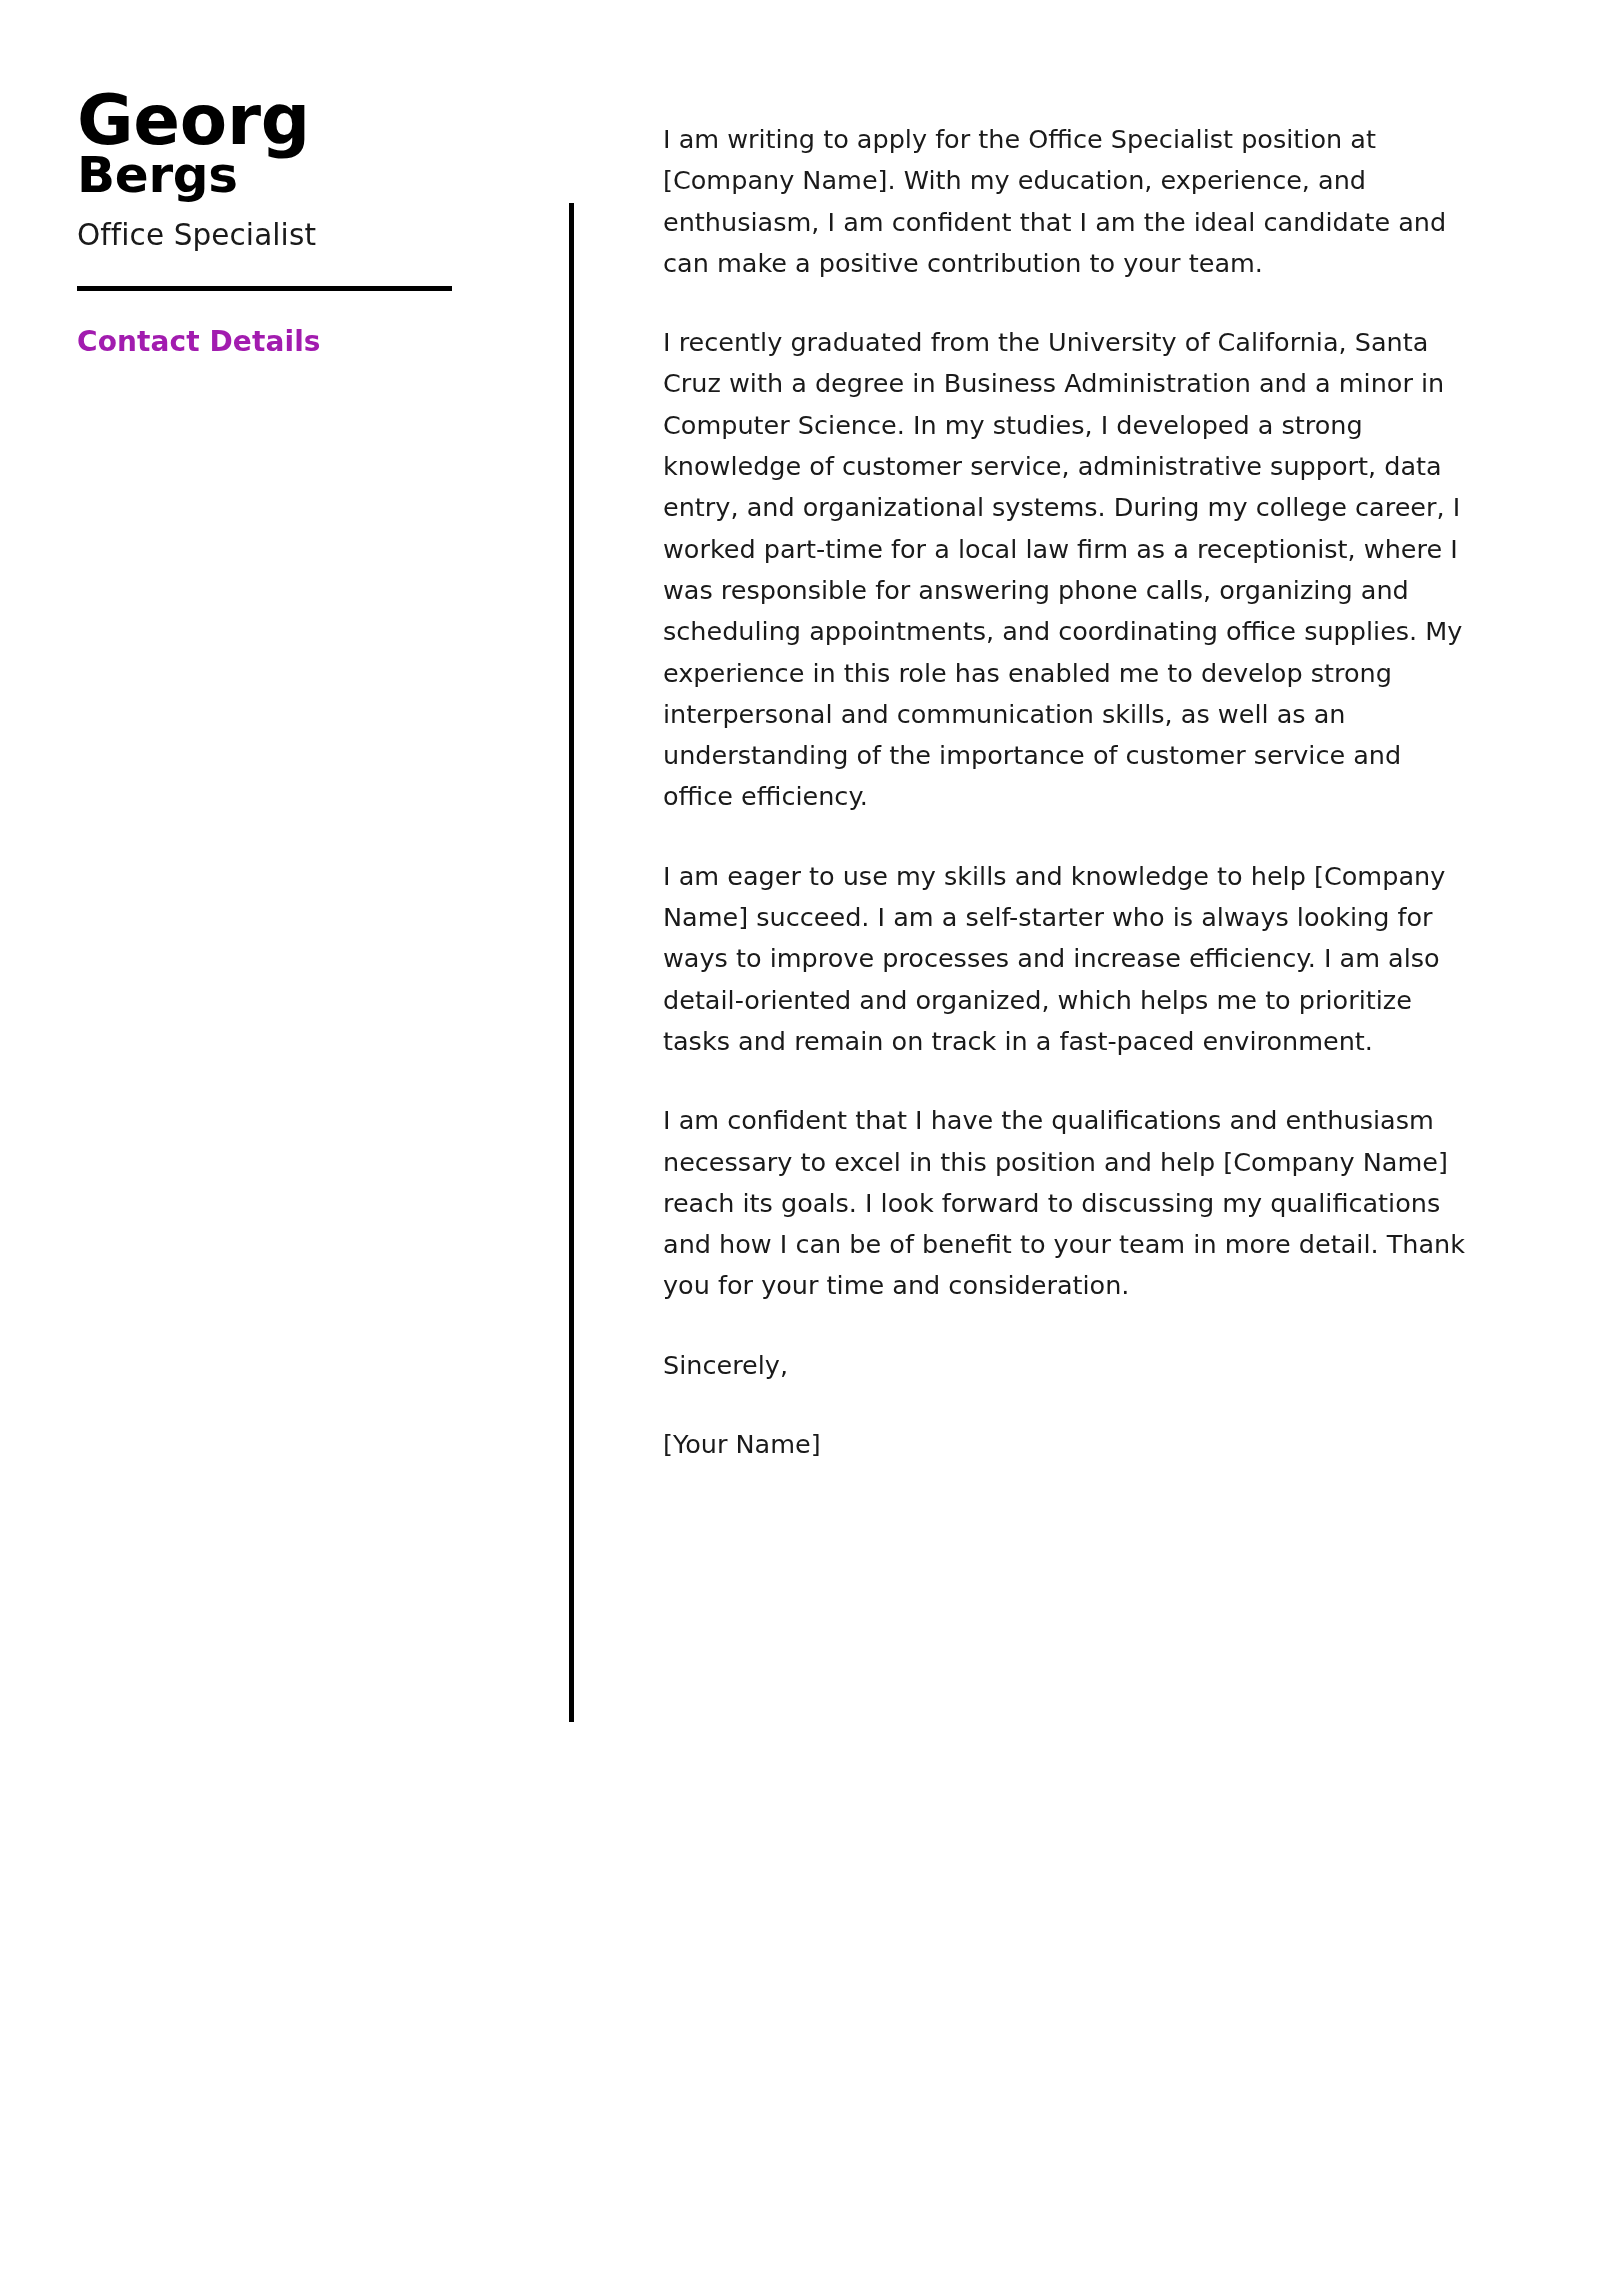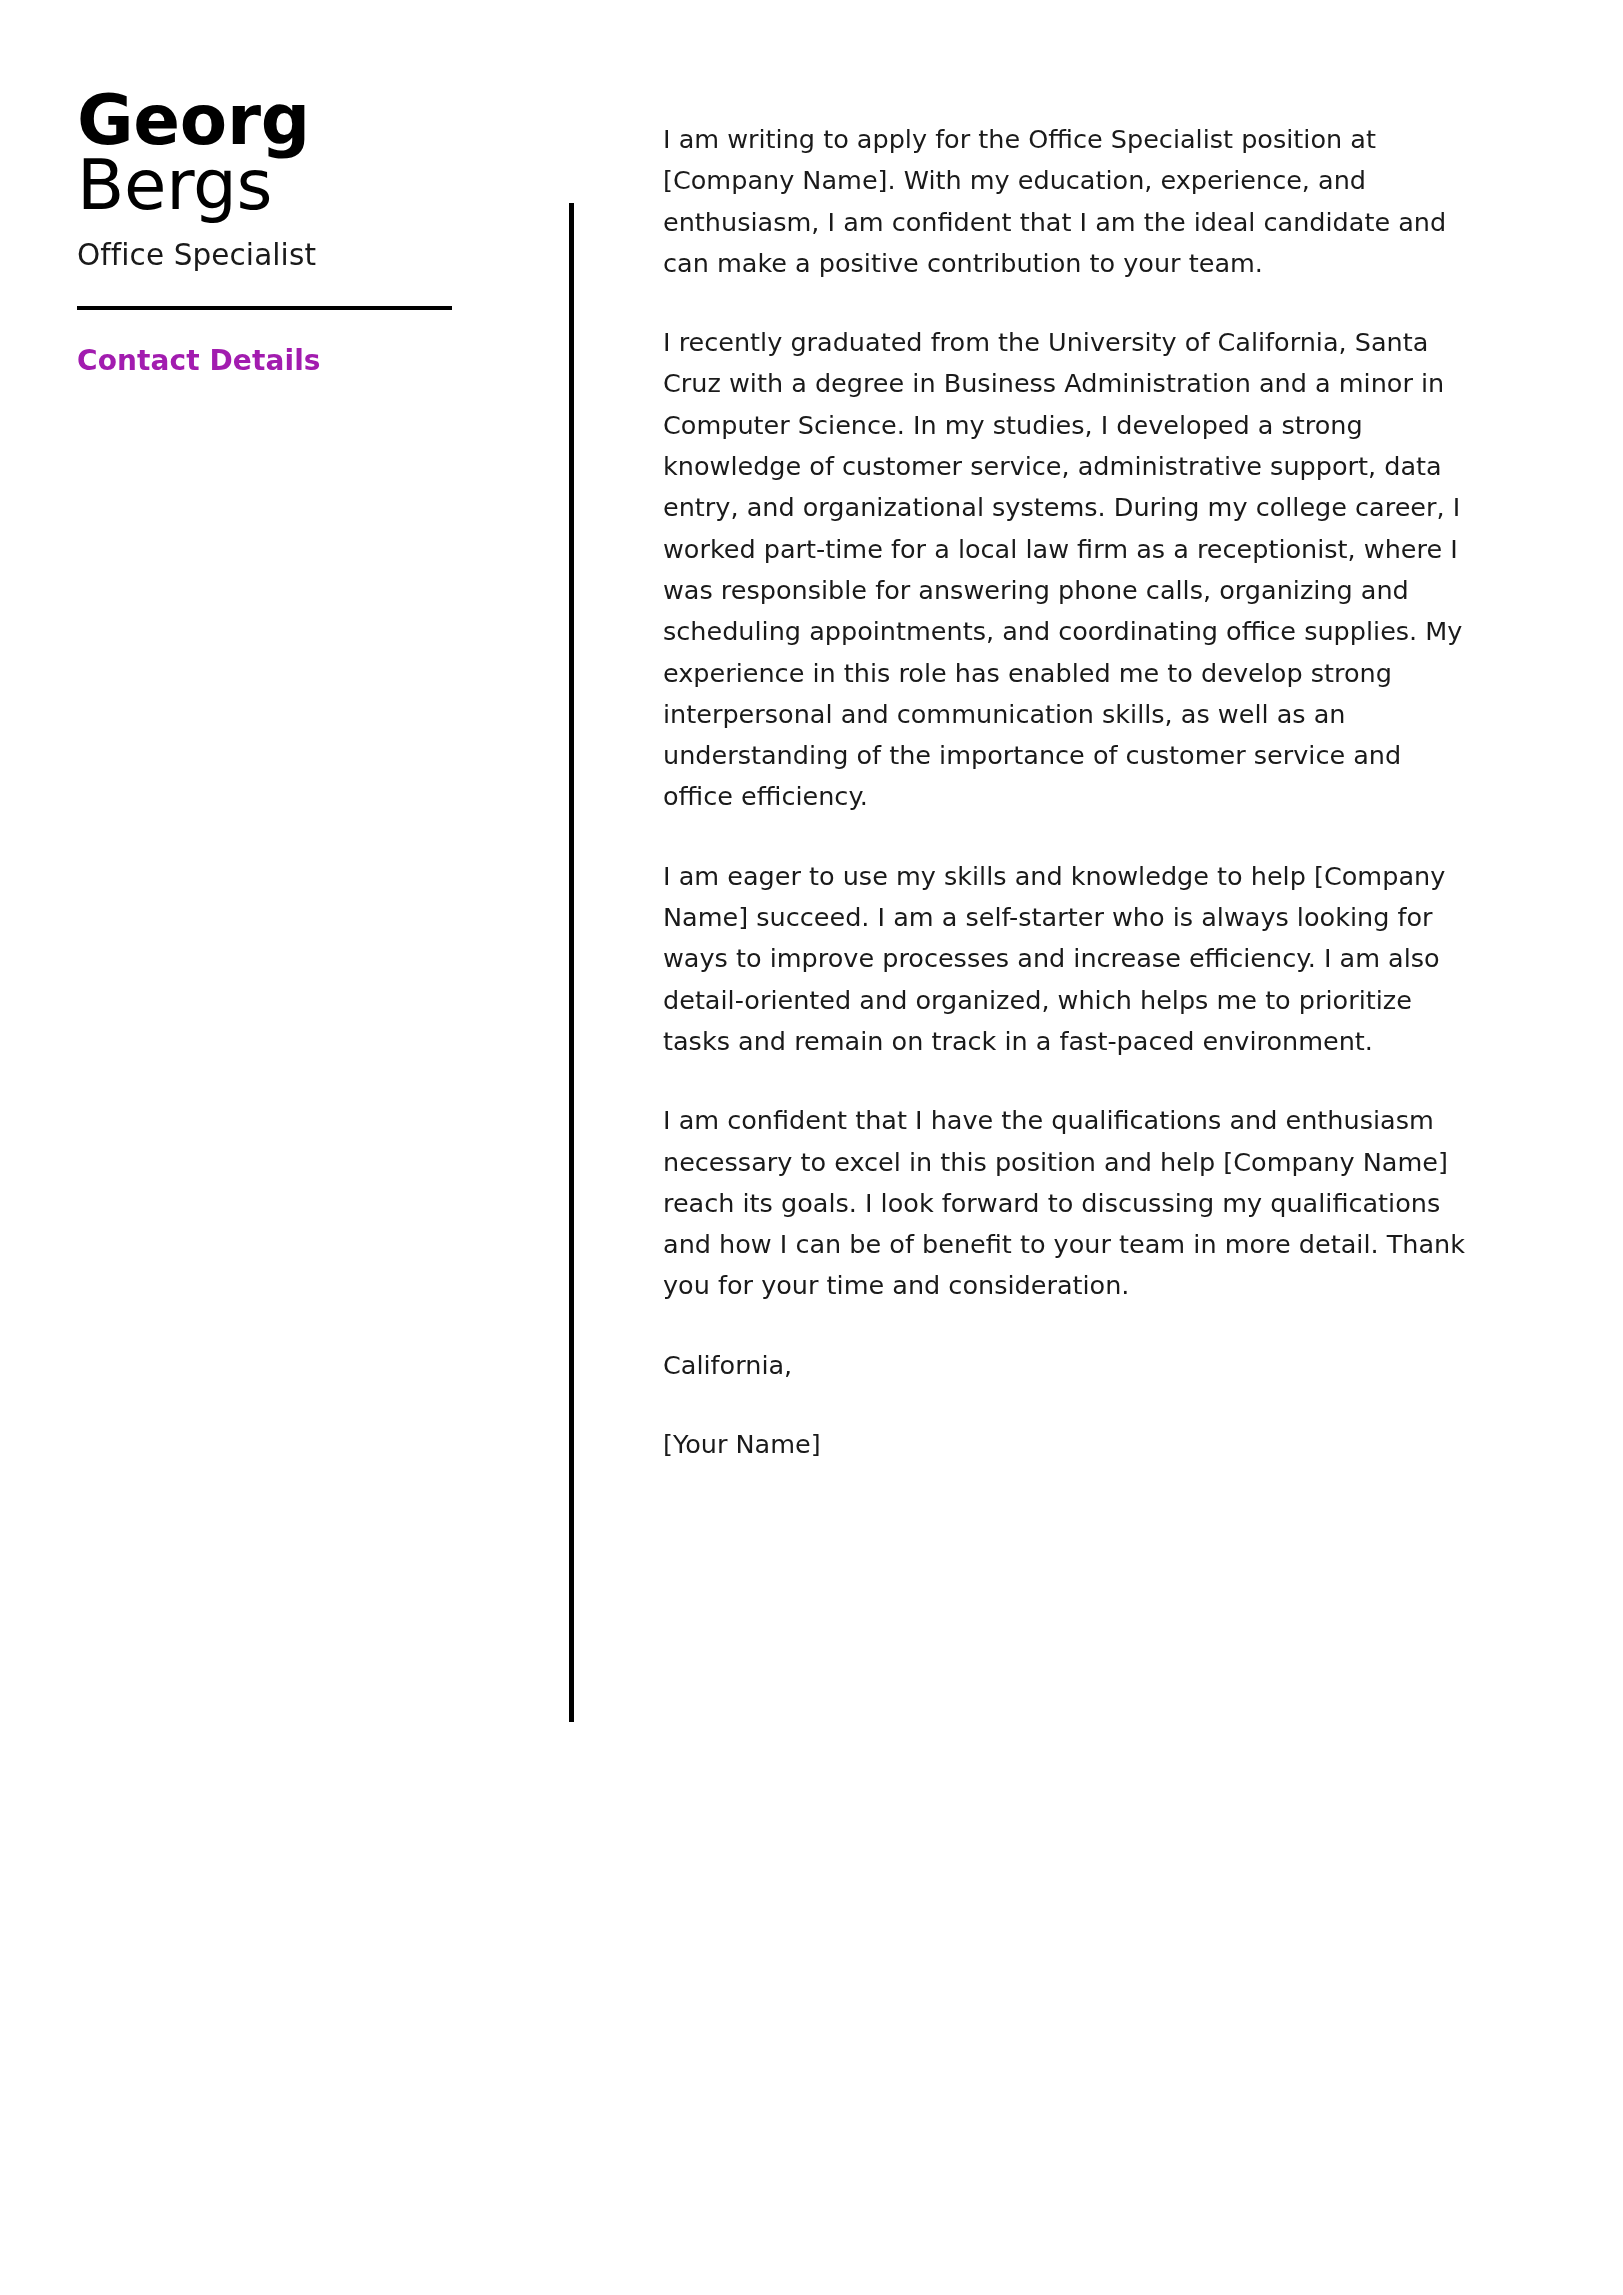--- a/index.html
+++ b/index.html
@@ -28,22 +28,22 @@
     line-height: 1.02;
     letter-spacing: -0.3px;
     color: #000000;
   }
   .name-first {
     font-size: 69px;
     font-weight: 600;
     display: block;
   }
   .name-last {
-    font-size: 69px;
-    font-weight: 400;
+    font-size: 50px;
+    font-weight: 700;
     display: block;
     margin-top: -5.2px;
   }
   .job-title {
     font-size: 29.5px;
     font-weight: 400;
     color: #1a1a1a;
     margin-top: 17px;
     letter-spacing: 0.1px;
   }
@@ -133,18 +133,18 @@
 
   </div>
 
   <div class="divider"></div>
 
   <div class="letter">
     <p>I am writing to apply for the Office Specialist position at [Company Name]. With my education, experience, and enthusiasm, I am confident that I am the ideal candidate and can make a positive contribution to your team.</p>
     <p>I recently graduated from the University of California, Santa Cruz with a degree in Business Administration and a minor in Computer Science. In my studies, I developed a strong knowledge of customer service, administrative support, data entry, and organizational systems. During my college career, I worked part-time for a local law firm as a receptionist, where I was responsible for answering phone calls, organizing and scheduling appointments, and coordinating office supplies. My experience in this role has enabled me to develop strong interpersonal and communication skills, as well as an understanding of the importance of customer service and office efficiency.</p>
     <p>I am eager to use my skills and knowledge to help [Company Name] succeed. I am a self-starter who is always looking for ways to improve processes and increase efficiency. I am also detail-oriented and organized, which helps me to prioritize tasks and remain on track in a fast-paced environment.</p>
     <p>I am confident that I have the qualifications and enthusiasm necessary to excel in this position and help [Company Name] reach its goals. I look forward to discussing my qualifications and how I can be of benefit to your team in more detail. Thank you for your time and consideration.</p>
-    <p class="closing">California,</p>
+    <p class="closing">Sincerely,</p>
     <p>[Your Name]</p>
   </div>
 
 </div>
 
 
 </body></html>

